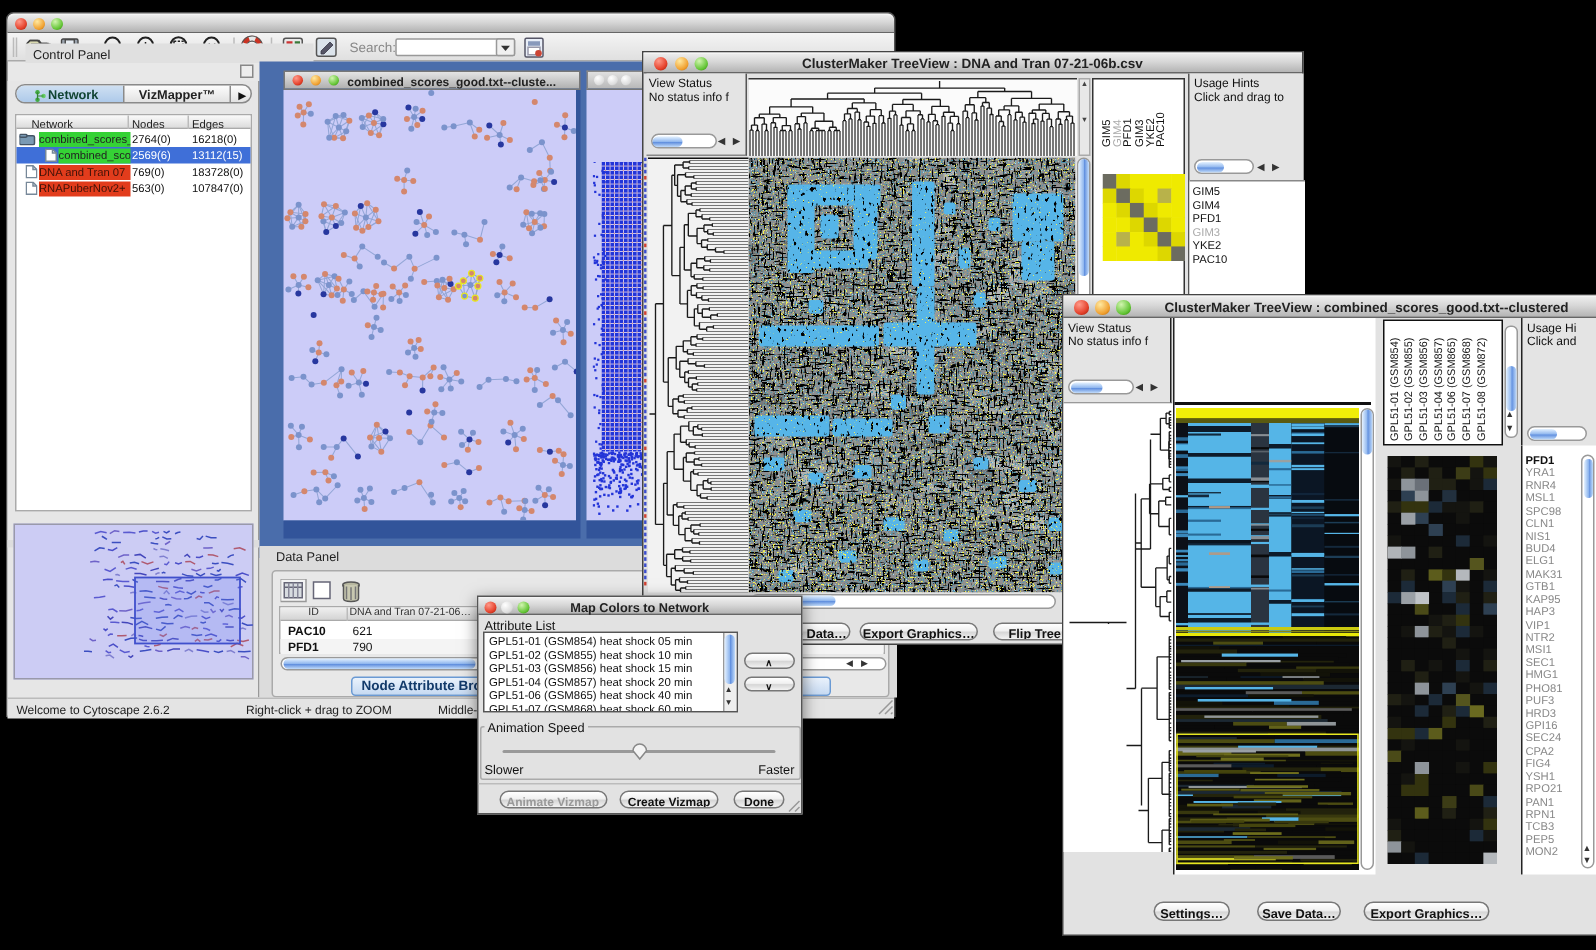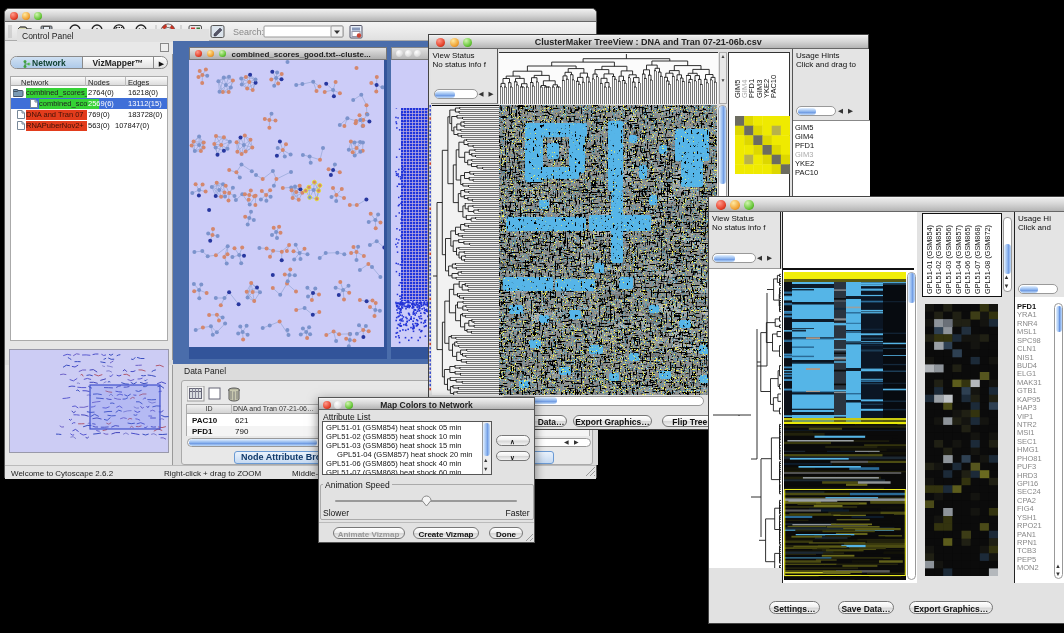--- a/index.html
+++ b/index.html
@@ -108,41 +108,41 @@
           </svg>
           <span class="abs" style="left:15px;top:0.5px;width:61px;height:10px;background:#35d235;color:#222;overflow:hidden;white-space:nowrap;">combined_scores_</span>
           <span class="abs" style="left:77px;top:1px;color:#111;">2764(0)</span>
           <span class="abs" style="left:117px;top:1px;color:#111;">16218(0)</span>
         </div>
         <div class="abs" style="left:0;top:21px;width:156px;height:11px;background:#3f6fd8;font-size:7.5px;">
           <svg class="abs" style="left:19px;top:1px;" width="8" height="9">
             <path d="M0.5 0.5H5L7.5 3V8.5H0.5Z" fill="#fff" stroke="#789"></path>
             <path d="M5 0.5V3H7.5" fill="none" stroke="#789"></path>
           </svg>
-          <span class="abs" style="left:28px;top:0.5px;width:60px;height:10px;background:#35d235;color:#222;overflow:hidden;white-space:nowrap;">combined_sco</span>
+          <span class="abs" style="left:28px;top:0.5px;width:48px;height:10px;background:#35d235;color:#222;overflow:hidden;white-space:nowrap;">combined_sco</span>
           <span class="abs" style="left:77px;top:1px;color:#fff;">2569(6)</span>
           <span class="abs" style="left:117px;top:1px;color:#fff;">13112(15)</span>
         </div>
         <div class="abs" style="left:0;top:32px;width:156px;height:11px;font-size:7.5px;">
           <svg class="abs" style="left:6px;top:1px;" width="8" height="9">
             <path d="M0.5 0.5H5L7.5 3V8.5H0.5Z" fill="#fff" stroke="#789"></path>
             <path d="M5 0.5V3H7.5" fill="none" stroke="#789"></path>
           </svg>
           <span class="abs" style="left:15px;top:0.5px;width:61px;height:10px;background:#e23c1c;color:#401208;overflow:hidden;white-space:nowrap;">DNA and Tran 07</span>
           <span class="abs" style="left:77px;top:1px;color:#111;">769(0)</span>
           <span class="abs" style="left:117px;top:1px;color:#111;">183728(0)</span>
         </div>
         <div class="abs" style="left:0;top:43px;width:152px;height:11px;font-size:7.5px;">
           <svg class="abs" style="left:6px;top:1px;" width="8" height="9">
             <path d="M0.5 0.5H5L7.5 3V8.5H0.5Z" fill="#fff" stroke="#789"></path>
             <path d="M5 0.5V3H7.5" fill="none" stroke="#789"></path>
           </svg>
           <span class="abs" style="left:15px;top:0.5px;width:61px;height:10px;background:#e23c1c;color:#401208;overflow:hidden;white-space:nowrap;">RNAPuberNov2+</span>
           <span class="abs" style="left:77px;top:1px;color:#111;">563(0)</span>
-          <span class="abs" style="left:104px;top:1px;color:#111;">107847(0)</span>
+          <span class="abs" style="left:117px;top:1px;color:#111;">107847(0)</span>
         </div>
       </div>
       <div class="abs" style="left:0;top:306px;width:168px;height:5px;background:#ddd;font-size:5px;color:#666;text-align:center;">▴</div>
       <div class="abs" style="left:4px;top:295px;width:160px;height:104px;background:#ccccf4;border:1px solid #99a;">
         <svg width="160" height="104" style="position:absolute;left:0;top:0">
           <polyline points="53.2,5.7 57.2,4.3 61.1,5.1" fill="none" stroke="#5a5ad0" stroke-width="1"></polyline>
           <polyline points="63.2,5.8 66.4,3.8 69.6,4.3" fill="none" stroke="#6e62c8" stroke-width="1"></polyline>
           <polyline points="72.1,5.0 76.2,4.9 80.3,5.3" fill="none" stroke="#5a5ad0" stroke-width="1"></polyline>
           <polyline points="82.6,4.6 85.5,4.0 88.4,4.0" fill="none" stroke="#4a4ec8" stroke-width="1"></polyline>
           <polyline points="91.4,4.2 93.7,5.5 96.0,4.9" fill="none" stroke="#5a5ad0" stroke-width="1"></polyline>
@@ -1963,20 +1963,21 @@
     <div class="pill" style="left:17px;top:380px;width:52px;height:12px;font-size:8.5px;padding-top:1.5px;">Settings…</div>
     <div class="pill" style="left:84px;top:380px;width:54px;height:12px;font-size:8.5px;padding-top:1.5px;">Save Data…</div>
     <div class="pill" style="left:144px;top:380px;width:79px;height:12px;font-size:8.5px;padding-top:1.5px;">Export Graphics…</div>
     <div class="pill" style="left:233px;top:380px;width:84px;height:12px;font-size:8.5px;padding-top:1.5px;">Flip Tree Nodes</div>
   </div>
 <div class="win" style="left:708px;top:196px;width:360px;height:428px;background:#e2e2e2;border:1px solid #444;">
     <div class="tbar" style="height:15px;"></div>
     <div class="tl red" style="left:7px;top:3px;width:9.5px;height:9.5px;"></div>
     <div class="tl org" style="left:21px;top:3px;width:9.5px;height:9.5px;"></div>
     <div class="tl grn" style="left:35px;top:3px;width:9.5px;height:9.5px;"></div>
+    <div class="ttext" style="top:3px;left:48px;width:auto;right:2px;font-size:9px;">ClusterMaker TreeView : combined_scores_good.txt--clustered</div>
     <div class="panel" style="left:0;top:15px;width:72px;height:56.5px;border-right:1.5px solid #222;border-bottom:1px solid #999;">
       <div class="abs" style="left:3px;top:2px;font-size:8px;color:#111;line-height:1.15;">View Status<br>No status info f</div>
       <div class="track" style="left:3px;top:41px;width:44px;height:10px;"></div>
       <div class="thumbH" style="left:4.5px;top:42.5px;width:21px;height:7px;"></div>
       <div class="arr" style="left:48px;top:42px;font-size:6.5px;">◀</div>
       <div class="arr" style="left:58px;top:42px;font-size:6.5px;">▶</div>
     </div>
     <div class="abs" style="left:0;top:71.5px;width:72.5px;height:299px;background:#fff;">
       <svg width="72" height="299" style="position:absolute;left:0;top:0">
         <path d="M70.5 5.3H72M70.5 7.5H72M70.5 5.3V7.5M68.4 6.4H70.5M70.5 9.4H72M70.5 11.0H72M70.5 9.4V11.0M70.5 10.2H70.5M70.5 12.7H72M70.5 10.2V12.7M70.5 11.5H70.5M70.5 14.5H72M70.5 16.4H72M70.5 14.5V16.4M70.5 15.5H70.5M70.5 11.5V15.5M68.4 13.5H70.5M68.4 6.4V13.5M64.6 9.9H68.4M70.5 18.8H72M70.5 21.3H72M70.5 18.8V21.3M70.5 20.1H70.5M70.5 23.3H72M70.5 24.9H72M70.5 23.3V24.9M70.5 24.1H70.5M70.5 20.1V24.1M70.5 22.1H70.5M70.5 27.2H72M70.5 29.4H72M70.5 27.2V29.4M70.5 28.3H70.5M70.5 22.1V28.3M70.2 25.2H70.5M70.5 31.5H72M70.5 33.6H72M70.5 35.1H72M70.5 36.8H72M70.5 35.1V36.8M70.5 35.9H70.5M70.5 33.6V35.9M70.5 34.8H70.5M70.5 31.5V34.8M70.5 33.1H70.5M70.5 38.8H72M70.5 40.5H72M70.5 38.8V40.5M70.5 39.6H70.5M70.5 42.6H72M70.5 39.6V42.6M70.5 41.1H70.5M70.5 33.1V41.1M70.2 37.1H70.5M70.2 25.2V37.1M64.6 31.1H70.2M64.6 9.9V31.1M58.0 20.5H64.6M70.5 47.6H72M70.5 52.2H72M70.5 47.6V52.2M66.2 49.9H70.5M70.5 56.0H72M70.5 58.6H72M70.5 56.0V58.6M66.2 57.3H70.5M66.2 49.9V57.3M57.4 53.6H66.2M68.1 62.5H72M68.1 67.6H72M68.1 62.5V67.6M63.5 65.0H68.1M70.5 76.6H72M70.5 87.5H72M70.5 76.6V87.5M63.5 82.0H70.5M63.5 65.0V82.0M57.4 73.5H63.5M57.4 53.6V73.5M51.8 63.6H57.4M70.5 96.6H72M70.5 106.8H72M70.5 96.6V106.8M69.1 101.7H70.5M70.5 115.3H72M70.5 119.8H72M70.5 115.3V119.8M69.1 117.5H70.5M69.1 101.7V117.5M61.5 109.6H69.1M68.9 125.0H72M68.9 132.4H72M68.9 125.0V132.4M64.4 128.7H68.9M70.5 139.2H72M70.5 144.9H72M70.5 139.2V144.9M64.4 142.0H70.5M64.4 128.7V142.0M61.5 135.4H64.4M61.5 109.6V135.4M51.8 122.5H61.5M51.8 63.6V122.5M48.0 93.0H51.8M70.5 155.4H72M70.5 157.6H72M70.5 155.4V157.6M70.5 156.5H70.5M70.5 159.7H72M70.5 162.0H72M70.5 163.5H72M70.5 165.1H72M70.5 163.5V165.1M70.5 164.3H70.5M70.5 162.0V164.3M70.5 163.1H70.5M70.5 159.7V163.1M70.5 161.4H70.5M70.5 156.5V161.4M70.5 159.0H70.5M70.5 167.2H72M70.5 169.0H72M70.5 167.2V169.0M70.5 168.1H70.5M70.5 170.7H72M70.5 168.1V170.7M70.5 169.4H70.5M70.5 173.2H72M70.5 176.3H72M70.5 179.1H72M70.5 176.3V179.1M70.5 177.7H70.5M70.5 173.2V177.7M70.5 175.5H70.5M70.5 169.4V175.5M70.5 172.4H70.5M70.5 181.2H72M70.5 182.9H72M70.5 184.8H72M70.5 182.9V184.8M70.5 183.9H70.5M70.5 181.2V183.9M70.5 182.5H70.5M70.5 186.9H72M70.5 188.9H72M70.5 190.6H72M70.5 188.9V190.6M70.5 189.7H70.5M70.5 186.9V189.7M70.5 188.3H70.5M70.5 182.5V188.3M70.5 185.4H70.5M70.5 172.4V185.4M70.5 178.9H70.5M70.5 159.0V178.9M62.4 168.9H70.5M70.5 192.7H72M70.5 194.5H72M70.5 192.7V194.5M70.5 193.6H70.5M70.5 196.4H72M70.5 198.3H72M70.5 196.4V198.3M70.5 197.4H70.5M70.5 193.6V197.4M70.5 195.5H70.5M70.5 200.3H72M70.5 202.4H72M70.5 204.0H72M70.5 202.4V204.0M70.5 203.2H70.5M70.5 200.3V203.2M70.5 201.7H70.5M70.5 205.9H72M70.5 208.1H72M70.5 205.9V208.1M70.5 207.0H70.5M70.5 210.1H72M70.5 213.1H72M70.5 210.1V213.1M70.5 211.6H70.5M70.5 207.0V211.6M70.5 209.3H70.5M70.5 201.7V209.3M70.5 205.5H70.5M70.5 195.5V205.5M70.5 200.5H70.5M70.5 216.1H72M70.5 218.0H72M70.5 220.1H72M70.5 218.0V220.1M70.5 219.1H70.5M70.5 216.1V219.1M70.5 217.6H70.5M70.5 222.5H72M70.5 224.8H72M70.5 222.5V224.8M70.5 223.6H70.5M70.5 217.6V223.6M70.5 220.6H70.5M70.5 200.5V220.6M62.4 210.6H70.5M62.4 168.9V210.6M52.0 189.7H62.4M70.5 231.4H72M70.5 234.2H72M70.5 231.4V234.2M70.5 232.8H70.5M70.5 236.5H72M70.5 238.2H72M70.5 236.5V238.2M70.5 237.3H70.5M70.5 239.8H72M70.5 237.3V239.8M70.5 238.6H70.5M70.5 232.8V238.6M70.5 235.7H70.5M70.5 241.4H72M70.5 243.4H72M70.5 245.1H72M70.5 243.4V245.1M70.5 244.2H70.5M70.5 241.4V244.2M70.5 242.8H70.5M70.5 235.7V242.8M65.7 239.2H70.5M70.5 246.5H72M70.5 248.2H72M70.5 246.5V248.2M70.5 247.4H70.5M70.5 250.2H72M70.5 247.4V250.2M70.5 248.8H70.5M70.5 252.8H72M70.5 255.9H72M70.5 252.8V255.9M70.5 254.4H70.5M70.5 258.7H72M70.5 260.4H72M70.5 258.7V260.4M70.5 259.6H70.5M70.5 254.4V259.6M70.5 257.0H70.5M70.5 248.8V257.0M70.5 252.9H70.5M70.5 261.7H72M70.5 263.8H72M70.5 261.7V263.8M70.5 262.8H70.5M70.5 266.1H72M70.5 262.8V266.1M70.5 264.4H70.5M70.5 268.2H72M70.5 270.7H72M70.5 268.2V270.7M70.5 269.5H70.5M70.5 273.4H72M70.5 275.3H72M70.5 273.4V275.3M70.5 274.4H70.5M70.5 269.5V274.4M70.5 271.9H70.5M70.5 264.4V271.9M70.5 268.2H70.5M70.5 252.9V268.2M65.7 260.5H70.5M65.7 239.2V260.5M56.6 249.9H65.7M70.5 276.8H72M70.5 278.4H72M70.5 276.8V278.4M70.5 277.6H70.5M70.5 280.3H72M70.5 282.4H72M70.5 280.3V282.4M70.5 281.3H70.5M70.5 277.6V281.3M70.5 279.5H70.5M70.5 284.7H72M70.5 286.8H72M70.5 288.5H72M70.5 286.8V288.5M70.5 287.6H70.5M70.5 284.7V287.6M70.5 286.2H70.5M70.5 290.2H72M70.5 291.8H72M70.5 290.2V291.8M70.5 291.0H70.5M70.5 294.1H72M70.5 291.0V294.1M70.5 292.6H70.5M70.5 286.2V292.6M70.5 289.4H70.5M70.5 279.5V289.4M65.7 284.4H70.5M70.5 296.5H72M70.5 298.4H72M70.5 296.5V298.4M70.5 297.5H70.5M70.5 300.5H72M70.5 297.5V300.5M70.5 299.0H70.5M70.5 302.2H72M70.5 303.9H72M70.5 302.2V303.9M70.5 303.0H70.5M70.5 299.0V303.0M65.7 301.0H70.5M65.7 284.4V301.0M56.6 292.7H65.7M56.6 249.9V292.7M50.0 271.3H56.6M58 24V97M48 97H58M48 60V190M42 190H48M52 190V268M42 228H52M30 146H42M30 146V147M4 146H30" stroke="#1a1a1a" stroke-width="0.9" fill="none"></path>
@@ -2738,21 +2739,21 @@
     <div class="tbar" style="height:12px;"></div>
     <div class="tl red" style="left:4px;top:2.5px;width:8px;height:8px;"></div>
     <div class="tl wht" style="left:15px;top:2.5px;width:8px;height:8px;"></div>
     <div class="tl grn" style="left:26px;top:2.5px;width:8px;height:8px;"></div>
     <div class="ttext" style="top:2px;font-size:8.5px;">Map Colors to Network</div>
     <div class="abs" style="left:4px;top:13.5px;font-size:8.5px;color:#111;">Attribute List</div>
     <div class="abs" style="left:3px;top:22.5px;width:170px;height:54px;background:#fff;border:1.5px solid #555;overflow:hidden;">
       <div class="abs" style="left:3px;top:1px;font-size:7.6px;color:#111;white-space:nowrap;">GPL51-01 (GSM854) heat shock 05 min</div>
       <div class="abs" style="left:3px;top:10.1px;font-size:7.6px;color:#111;white-space:nowrap;">GPL51-02 (GSM855) heat shock 10 min</div>
       <div class="abs" style="left:3px;top:19.2px;font-size:7.6px;color:#111;white-space:nowrap;">GPL51-03 (GSM856) heat shock 15 min</div>
-      <div class="abs" style="left:3px;top:28.299999999999997px;font-size:7.6px;color:#111;white-space:nowrap;margin-left:11px;">GPL51-04 (GSM857) heat shock 20 min</div>
+      <div class="abs" style="left:3px;top:28.299999999999997px;font-size:7.6px;color:#111;white-space:nowrap;">GPL51-04 (GSM857) heat shock 20 min</div>
       <div class="abs" style="left:3px;top:37.4px;font-size:7.6px;color:#111;white-space:nowrap;">GPL51-06 (GSM865) heat shock 40 min</div>
       <div class="abs" style="left:3px;top:46.5px;font-size:7.6px;color:#111;white-space:nowrap;">GPL51-07 (GSM868) heat shock 60 min</div>
       <div class="abs" style="left:159px;top:0;width:9px;height:53px;background:#eee;border-left:1px solid #999;"></div>
       <div class="thumbV" style="left:160px;top:1px;width:7px;height:33px;"></div>
       <div class="arr" style="left:160px;top:35px;font-size:5.5px;">▲</div>
       <div class="arr" style="left:160px;top:44px;font-size:5.5px;">▼</div>
     </div>
     <div class="pill" style="left:176.5px;top:37px;width:34px;height:10.5px;font-size:6.5px;padding-top:2px;border-radius:6px;">∧</div>
     <div class="pill" style="left:176.5px;top:52.5px;width:34px;height:10.5px;font-size:6.5px;padding-top:2px;border-radius:6px;">∨</div>
     <div class="abs" style="left:1px;top:86px;width:214px;height:36px;border:1px solid #aaa;border-radius:2px;"></div>

